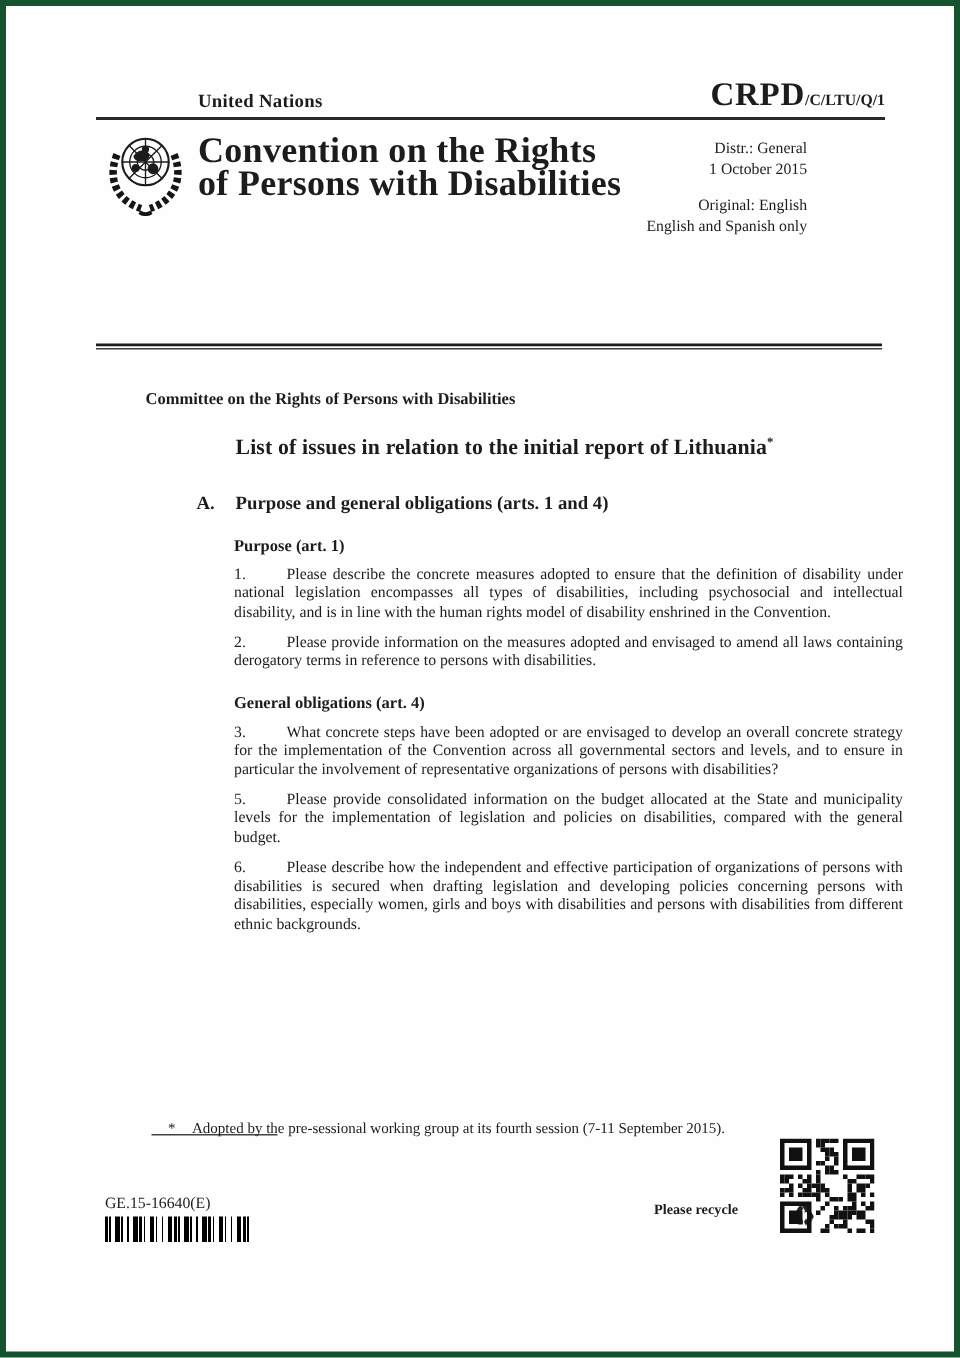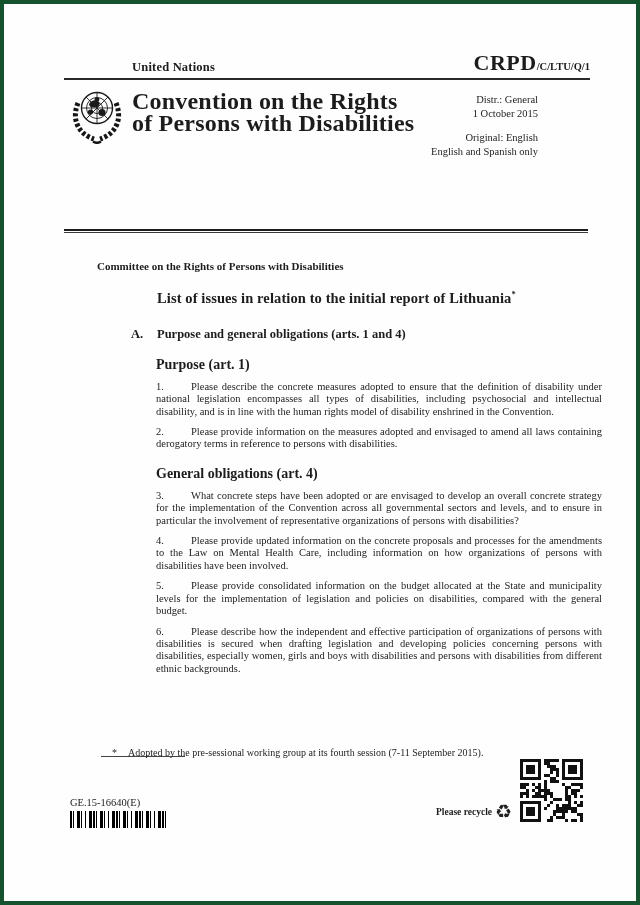--- a/index.html
+++ b/index.html
@@ -32,36 +32,36 @@
   .mid-rule .gap{height:1px;background:#fff;}
   .mid-rule .thin{height:1px;background:#3a3a3a;}
 
   
   .doc-main{position:absolute;left:0;top:256px;width:588px;margin-left:31px;}
   .committee{margin-left:62px;font-size:11px;font-weight:bold;}
   .doc-title{margin-left:122px;margin-top:17px;font-size:14.5px;font-weight:bold;letter-spacing:.1px;}
   .doc-title sup{font-size:8.5px;vertical-align:super;}
   .section-row{margin-left:96px;margin-top:20px;display:flex;font-size:12.5px;font-weight:bold;}
   .section-letter{width:26px;flex:0 0 26px;}
-  .subhead{margin-left:121px;margin-top:15px;font-size:14px;font-weight:bold;}
+  .subhead{margin-left:121px;margin-top:15px;font-size:11px;font-weight:bold;}
   .para{margin:8px 0 0 121px;width:446px;font-size:10.5px;line-height:12.4px;text-align:justify;font-family:Liberation Serif, serif;}
   .pnum{display:inline-block;width:35px;}
 
   
   .footnote-rule{position:absolute;left:97px;top:752px;width:84px;height:1px;background:#444;}
   .footnote{position:absolute;left:108px;top:743px;width:420px;font-size:10px;}
   .fn-mark{display:inline-block;width:16px;}
   .ge-number{position:absolute;left:66px;top:793px;font-size:10.5px;}
   .barcode{position:absolute;left:66px;top:807px;width:98px;height:17px;
     background:repeating-linear-gradient(90deg,
       #000 0 2px,#fff 2px 3px,#000 3px 4px,#fff 4px 7px,
       #000 7px 10px,#fff 10px 11px,#000 11px 12px,#fff 12px 15px,
       #000 15px 16px,#fff 16px 19px,#000 19px 22px,#fff 22px 23px);
   }
-  .recycle-wrap{position:absolute;left:432px;top:798px;display:flex;align-items:center;}
+  .recycle-wrap{position:absolute;left:432px;top:798px;display:flex;gap:32px;}
   .recycle-label{font-size:9.5px;font-weight:bold;white-space:nowrap;}
   .recycle-glyph{font-size:19px;line-height:19px;margin-left:3px;color:#222;}
   .qr{position:absolute;left:516px;top:755px;width:63px;height:63px;}
 </style>
 </head>
 <body>
 
 <div class="page">
 
   <div class="un-label">United Nations</div>
@@ -132,23 +132,20 @@
       <span class="pnum">1.</span><span>Please describe the concrete measures adopted to ensure that the definition of disability under national legislation encompasses all types of disabilities, including psychosocial and intellectual disability, and is in line with the human rights model of disability enshrined in the Convention.</span>
     </p>
     <p class="para">
       <span class="pnum">2.</span><span>Please provide information on the measures adopted and envisaged to amend all laws containing derogatory terms in reference to persons with disabilities.</span>
     </p>
 
     <div class="subhead">General obligations (art. 4)</div>
 
     <p class="para">
       <span class="pnum">3.</span><span>What concrete steps have been adopted or are envisaged to develop an overall concrete strategy for the implementation of the Convention across all governmental sectors and levels, and to ensure in particular the involvement of representative organizations of persons with disabilities?</span>
-    </p>
-    <p class="para">
-      <span class="pnum">4.</span><span>Please provide updated information on the concrete proposals and processes for the amendments to the Law on Mental Health Care, including information on how organizations of persons with disabilities have been involved.</span>
     </p>
     <p class="para">
       <span class="pnum">5.</span><span>Please provide consolidated information on the budget allocated at the State and municipality levels for the implementation of legislation and policies on disabilities, compared with the general budget.</span>
     </p>
     <p class="para">
       <span class="pnum">6.</span><span>Please describe how the independent and effective participation of organizations of persons with disabilities is secured when drafting legislation and developing policies concerning persons with disabilities, especially women, girls and boys with disabilities and persons with disabilities from different ethnic backgrounds.</span>
     </p>
   </div>
 
   <div class="footnote-rule"></div>

